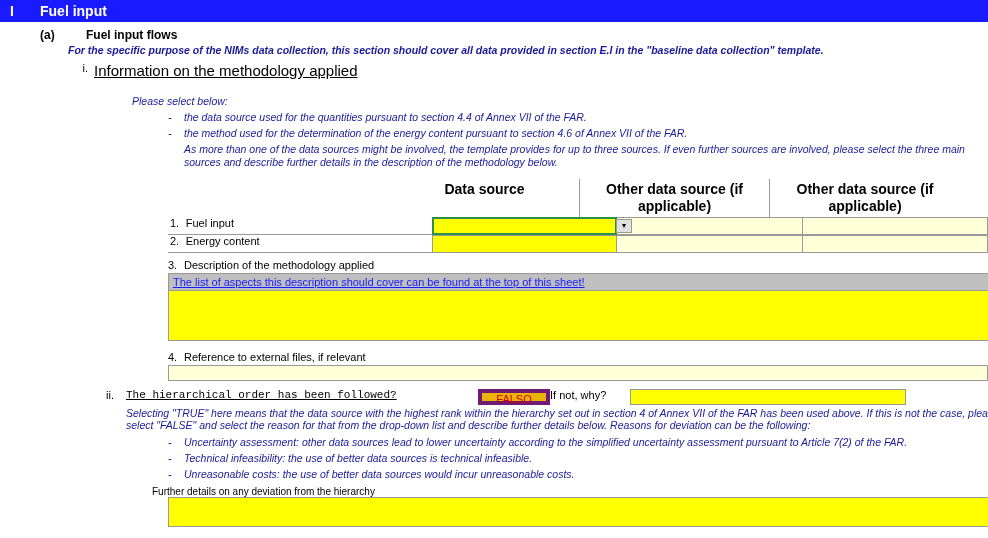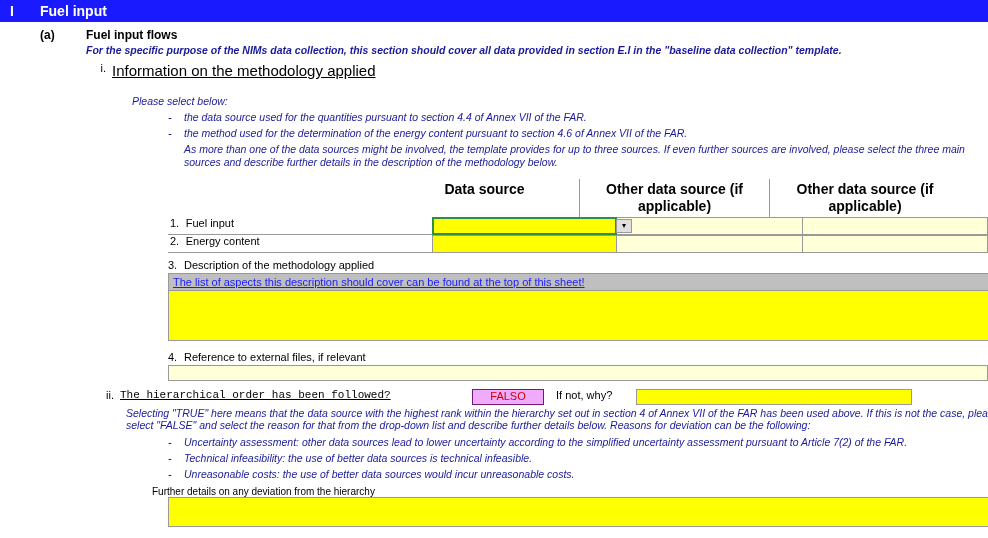--- a/index.html
+++ b/index.html
@@ -4,21 +4,21 @@
   <style>
     * { box-sizing: border-box; margin: 0; padding: 0; }
     body { font-family: Arial, sans-serif; font-size: 11px; color: #000; width: 988px; }
     .section-header { background: #1a1aff; color: #fff; font-weight: bold; font-size: 14px; padding: 3px 10px; display: flex; align-items: center; }
     .section-header .code { width: 30px; }
     .content { padding: 6px 0 10px 40px; }
     .sub-a { display: flex; margin-bottom: 2px; }
     .sub-a .letter { width: 46px; font-weight: bold; font-size: 12px; }
     .sub-a .title { font-weight: bold; font-size: 12px; }
     .italic-blue { font-style: italic; color: #1a1a99; font-size: 10.5px; }
-    .indent-1 { margin-left: 46px; }
+    .indent-1 { margin-left: 28px; }
     .indent-2 { margin-left: 80px; }
     .indent-3 { margin-left: 128px; }
     .roman { display: flex; margin-top: 6px; }
     .roman .num { width: 20px; text-align: right; margin-right: 6px; font-size: 11px; }
     .roman .txt { text-decoration: underline; font-size: 15px; }
     .dash-item { display: flex; margin-top: 2px; }
     .dash-item .dash { width: 12px; margin-right: 4px; }
     .header-cells { display: flex; margin-top: 10px; }
     .spacer-left { width: 270px; flex-shrink: 0; margin-left: 80px; }
     .hcell { width: 190px; text-align: center; font-weight: bold; font-size: 14px; border-right: 1px solid #999; padding: 2px 4px; line-height: 1.2;}
@@ -31,24 +31,24 @@
     .yellow.first { border-left: 1px solid #999; }
     .yellow.active { border: 2px solid #2a8f4a; position: relative; }
     .light-yellow { background: #ffffd8; border: 1px solid #999; border-left: none; height: 100%; }
     .dd-arrow { position: absolute; right: -17px; top: 0; width: 16px; height: 14px; background: #e0e0e0; border: 1px solid #999; display: flex; align-items: center; justify-content: center; font-size: 8px; }
     .desc-row { display: flex; margin-top: 6px; }
     .gray-bar { background: #bfbfbf; margin-left: 128px; width: 840px; border: 1px solid #999; padding: 2px 4px; margin-top: 2px; }
     .gray-bar a { color: #1a1aff; text-decoration: underline; font-size: 11px; }
     .big-yellow { background: #ffff00; margin-left: 128px; width: 840px; height: 50px; border: 1px solid #999; border-top: none; }
     .ref-input { background: #ffffd8; margin-left: 128px; width: 840px; height: 16px; border: 1px solid #999; margin-top: 2px; display:block;}
     .hier-row { display: flex; margin-top: 8px; align-items: flex-start; }
-    .hier-row .rnum { width: 20px; text-align: center; margin-left: 60px; font-size: 11px; }
+    .hier-row .rnum { width: 20px; text-align: center; margin-right: 6px; margin-left: 60px; font-size: 11px; }
     .hier-row .q { width: 352px; text-decoration: underline; font-size: 11px; font-family: Liberation Mono, monospace; }
-    .red-box { width: 72px; background: #f0abfc; border: 1px solid #701a75; text-align: center; color: #cc0000; font-size: 11px; height: 16px; }
-    .why { margin-left: 12px; font-size: 11px; width: 80px;}
+    .red-box { width: 72px; background: #eab308; border: 4px solid #701a75; text-align: center; color: #cc0000; font-size: 11px; height: 16px; }
+    .why { font-size: 11px; width: 80px;}
     .why-input { width: 276px; background: #ffff00; border: 1px solid #999; height: 16px; }
     .mt4 { margin-top: 4px; }
     .mt2 { margin-top: 16px; }
     .big-yellow2 { background: #ffff00; margin-left: 128px; width: 840px; height: 30px; border: 1px solid #999; margin-top: 0px; }
     .further-label { margin-left:112px; font-size:10px; margin-top:6px; }
     .note-row .hcell:last-child { border-right: none; }
     .indent-note { margin-left: 86px; font-size:10.5px; font-style: italic; color:#1a1a99; margin-top:2px; line-height:1.2; width: 880px;}
   </style>
 </head>
 <body>

